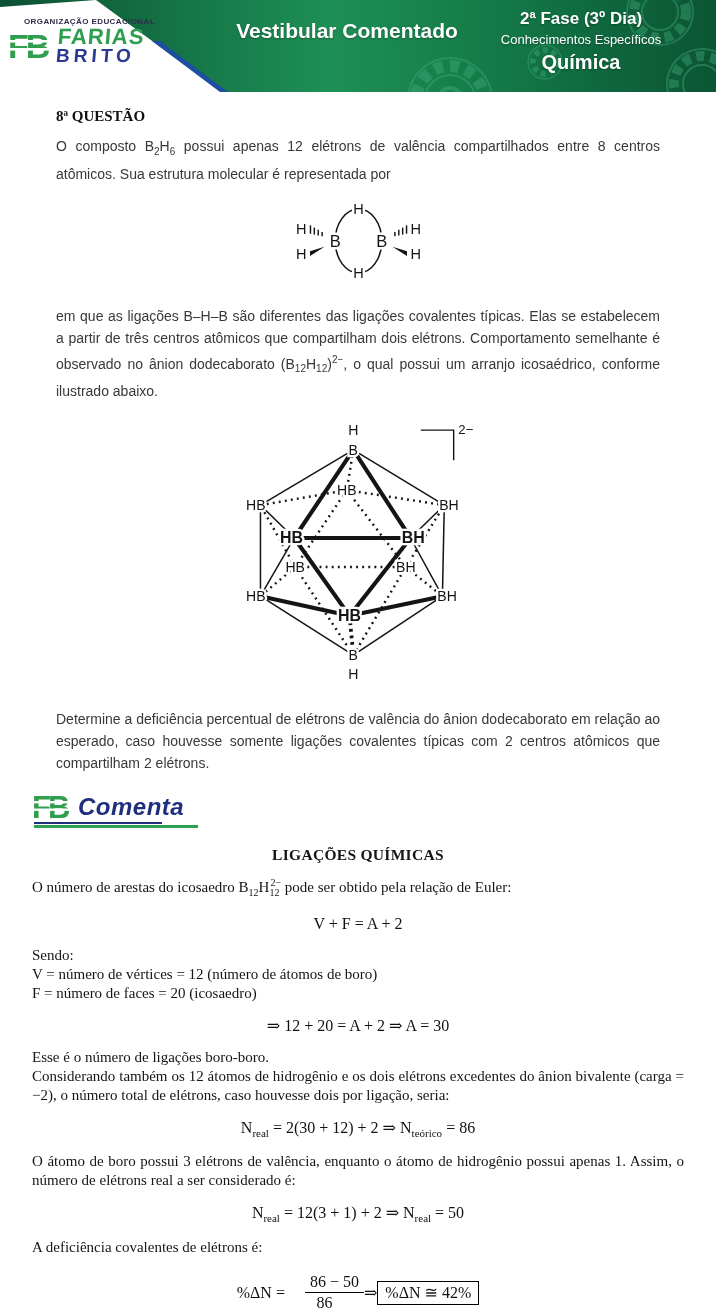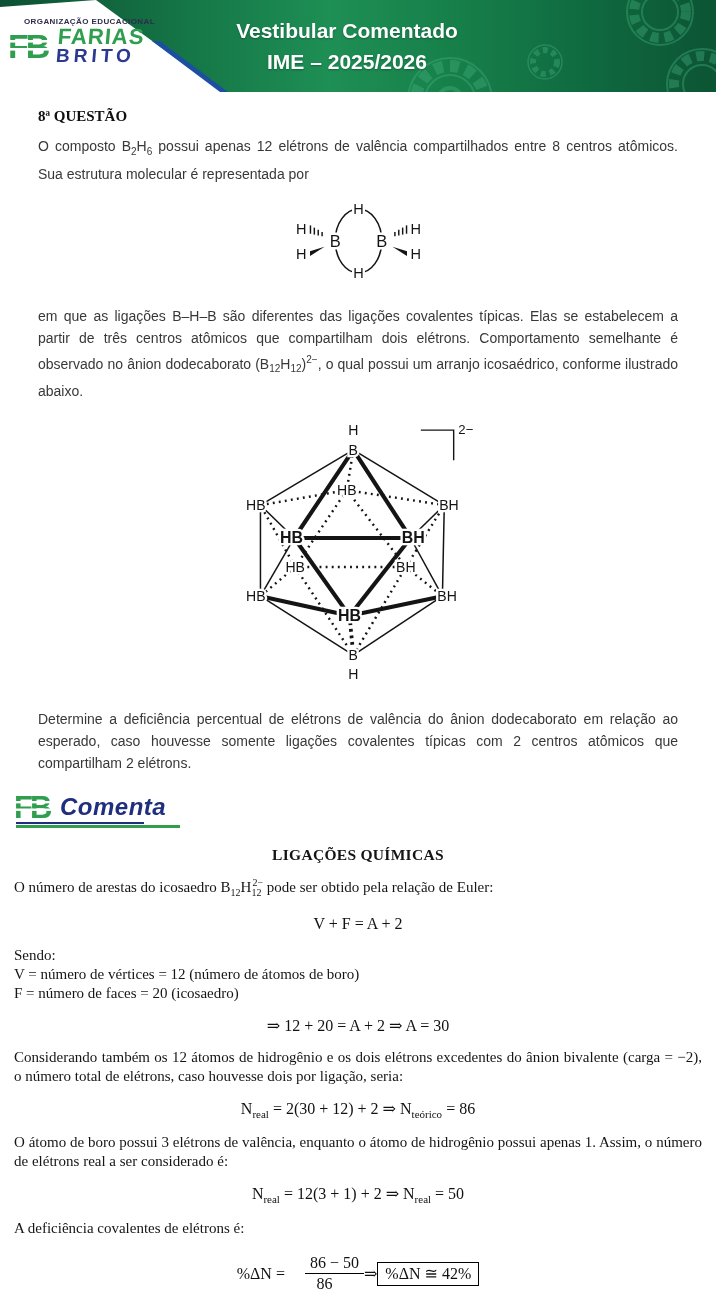--- a/index.html
+++ b/index.html
@@ -17,21 +17,21 @@
   .brito{font-size:19px;font-weight:900;color:#2b3990;letter-spacing:4px;}
   .header-center{position:absolute;left:228px;top:15px;width:238px;text-align:center;color:#fff;
     font-weight:bold;font-size:21px;line-height:31px;text-shadow:0 1px 2px rgba(0,0,0,.3);}
   .header-right{position:absolute;left:468px;top:9px;width:226px;text-align:center;color:#fff;
     text-shadow:0 1px 2px rgba(0,0,0,.3);}
   .hr1{font-size:17px;font-weight:bold;}
   .hr2{font-size:13px;margin-top:3px;}
   .hr3{font-size:20px;font-weight:bold;margin-top:4px;}
 
   
-  main{padding:0 14px;color:#1d1d1d;}
+  main{padding:0 32px;color:#1d1d1d;}
   .qwrap{padding:0 24px;}
   .qlabel{font:bold 15px "Liberation Serif",serif;color:#101010;margin:16px 0 0;}
   p.q{font-size:14px;line-height:22px;text-align:justify;color:#383838;margin:10px 0 0;}
   p.q sub{font-size:10px;}
   p.q sup{font-size:10px;}
   figure{margin:0;text-align:center;}
   .fig-diborane{margin-top:6px;}
   .fig-icosa{margin-top:10px;}
 
   
@@ -116,23 +116,27 @@
         </svg>
         <div class="logo-words">
           <div class="farias">FARIAS</div>
           <div class="brito">BRITO</div>
         </div>
       </div>
     </div>
 
     <div class="header-center">
       <div>Vestibular Comentado</div>
-      <div>IME – 2025/2026</div>
-    </div>
-
+    </div>
+
+    <div class="header-right">
+      <div class="hr1">2ª Fase (3º Dia)</div>
+      <div class="hr2">Conhecimentos Específicos</div>
+      <div class="hr3">Química</div>
+    </div>
   </header>
 
   <main>
 
     <div class="qwrap">
       <h2 class="qlabel">8ª QUESTÃO</h2>
 
       <p class="q"><span>O composto B</span><sub>2</sub><span>H</span><sub>6</sub><span> possui apenas 12 elétrons de valência compartilhados entre 8 centros atômicos. Sua estrutura molecular é representada por</span></p>
 
       <figure class="fig-diborane">
@@ -252,20 +256,21 @@
       <p class="first"><span>O número de arestas do icosaedro B</span><sub>12</sub><span>H</span><sub>12</sub><sup class="stack-sup">2−</sup><span> pode ser obtido pela relação de Euler:</span></p>
 
       <div class="eq">V + F = A + 2</div>
 
       <p>Sendo:</p>
       <p>V = número de vértices = 12 (número de átomos de boro)</p>
       <p>F = número de faces = 20 (icosaedro)</p>
 
       <div class="eq">⇒ 12 + 20 = A + 2 ⇒ A = 30</div>
 
+      <p>Esse é o número de ligações boro-boro.</p>
       <p>Considerando também os 12 átomos de hidrogênio e os dois elétrons excedentes do ânion bivalente (carga = −2), o número total de elétrons, caso houvesse dois por ligação, seria:</p>
 
       <div class="eq"><span>N</span><sub>real</sub><span> = 2(30 + 12) + 2 ⇒ N</span><sub>teórico</sub><span> = 86</span></div>
 
       <p>O átomo de boro possui 3 elétrons de valência, enquanto o átomo de hidrogênio possui apenas 1. Assim, o número de elétrons real a ser considerado é:</p>
 
       <div class="eq"><span>N</span><sub>real</sub><span> = 12(3 + 1) + 2 ⇒ N</span><sub>real</sub><span> = 50</span></div>
 
       <p>A deficiência covalentes de elétrons é:</p>
 

